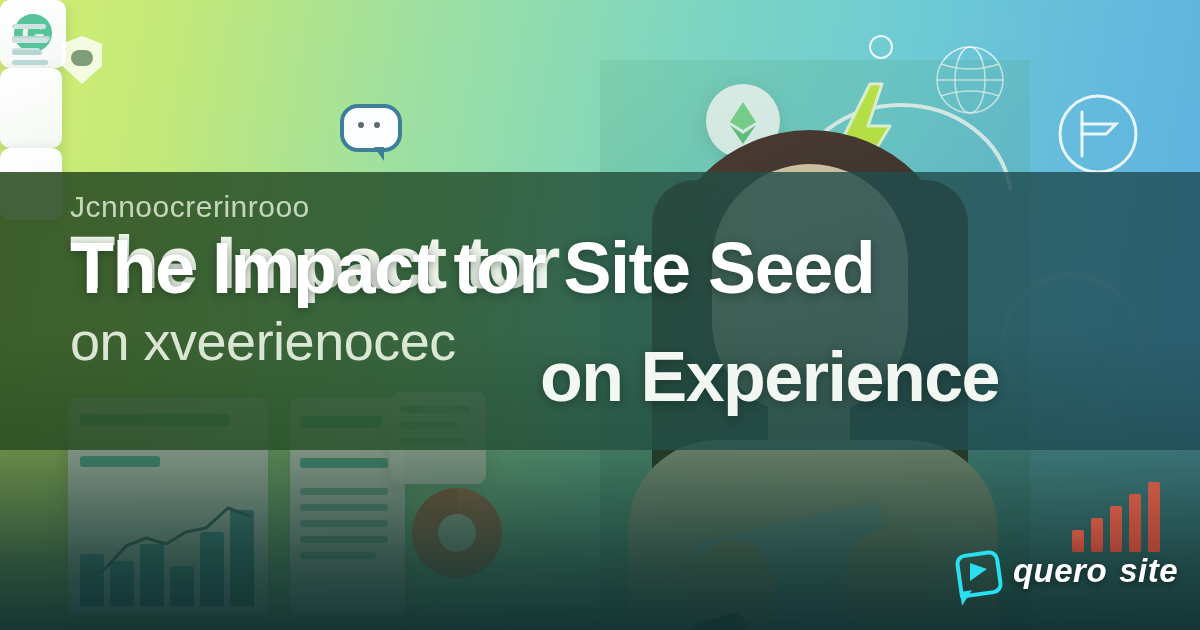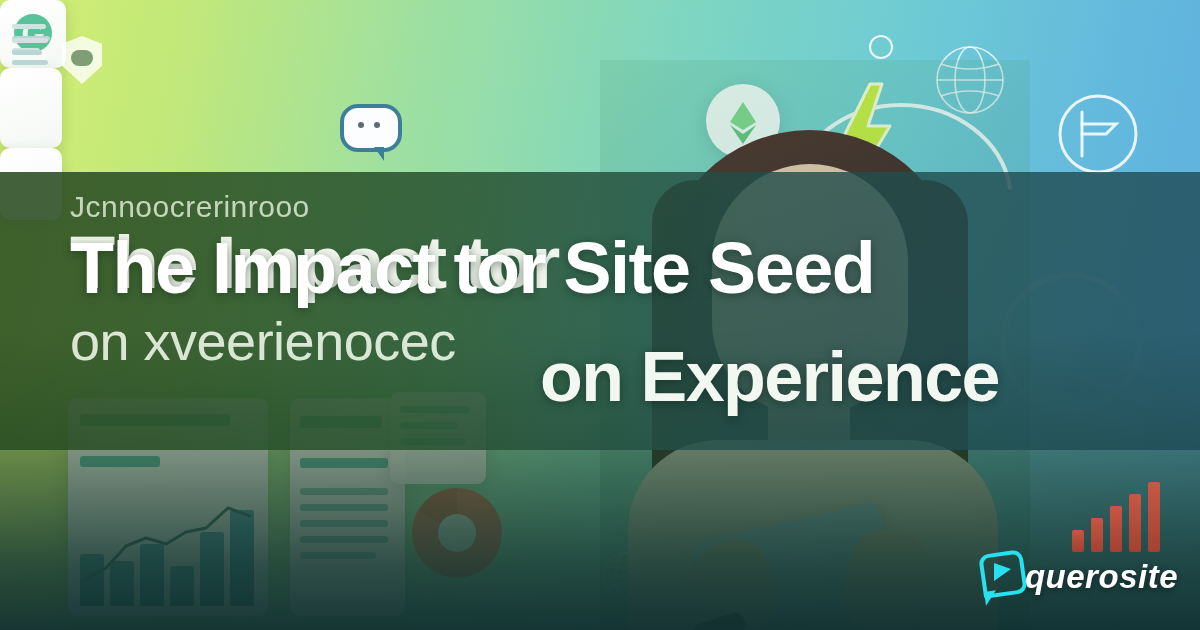--- a/index.html
+++ b/index.html
@@ -96,21 +96,21 @@
         line-height:.95;margin-top:4px;white-space:nowrap;}
   #ghost .g3{font-size:54px;color:rgba(236,245,230,.90);letter-spacing:-.5px;margin-top:12px;white-space:nowrap;}
 
   #headline{position:absolute;left:70px;top:232px;width:1100px;pointer-events:none;}
   #headline .h1{font-size:72px;font-weight:700;color:#ffffff;letter-spacing:-1.5px;line-height:1.0;
         text-shadow:0 2px 10px rgba(10,30,20,.45);white-space:nowrap;}
   #headline .h2{font-size:70px;font-weight:700;color:#f3f7f2;letter-spacing:-1.5px;line-height:1.0;
         margin-top:38px;margin-left:470px;text-shadow:0 2px 10px rgba(10,30,20,.45);white-space:nowrap;}
 
   
-  #wm{position:absolute;right:22px;bottom:34px;display:flex;align-items:flex-end;}
+  #wm{position:absolute;right:22px;bottom:34px;display:flex;align-items:flex-start;gap:12px;}
   #wm .pin{width:44px;height:44px;position:relative;}
   #wm .pin .sq{position:absolute;inset:0;border:4px solid #28e0ef;border-radius:10px 10px 10px 2px;
         transform:rotate(-8deg);}
   #wm .pin .tail{position:absolute;left:4px;bottom:-9px;width:0;height:0;
         border-left:12px solid #28e0ef;border-bottom:14px solid transparent;transform:rotate(-8deg);}
   #wm .pin .fl{position:absolute;left:13px;top:11px;width:0;height:0;
         border-left:17px solid #28e0ef;border-top:6px solid transparent;border-bottom:12px solid transparent;}
   #wm .wt{font-size:33px;font-weight:700;font-style:italic;color:#fff;letter-spacing:.5px;
         text-shadow:0 2px 6px rgba(0,0,0,.45);}
   #wmbars{position:absolute;right:40px;bottom:78px;display:flex;align-items:flex-end;gap:7px;opacity:.85;}

